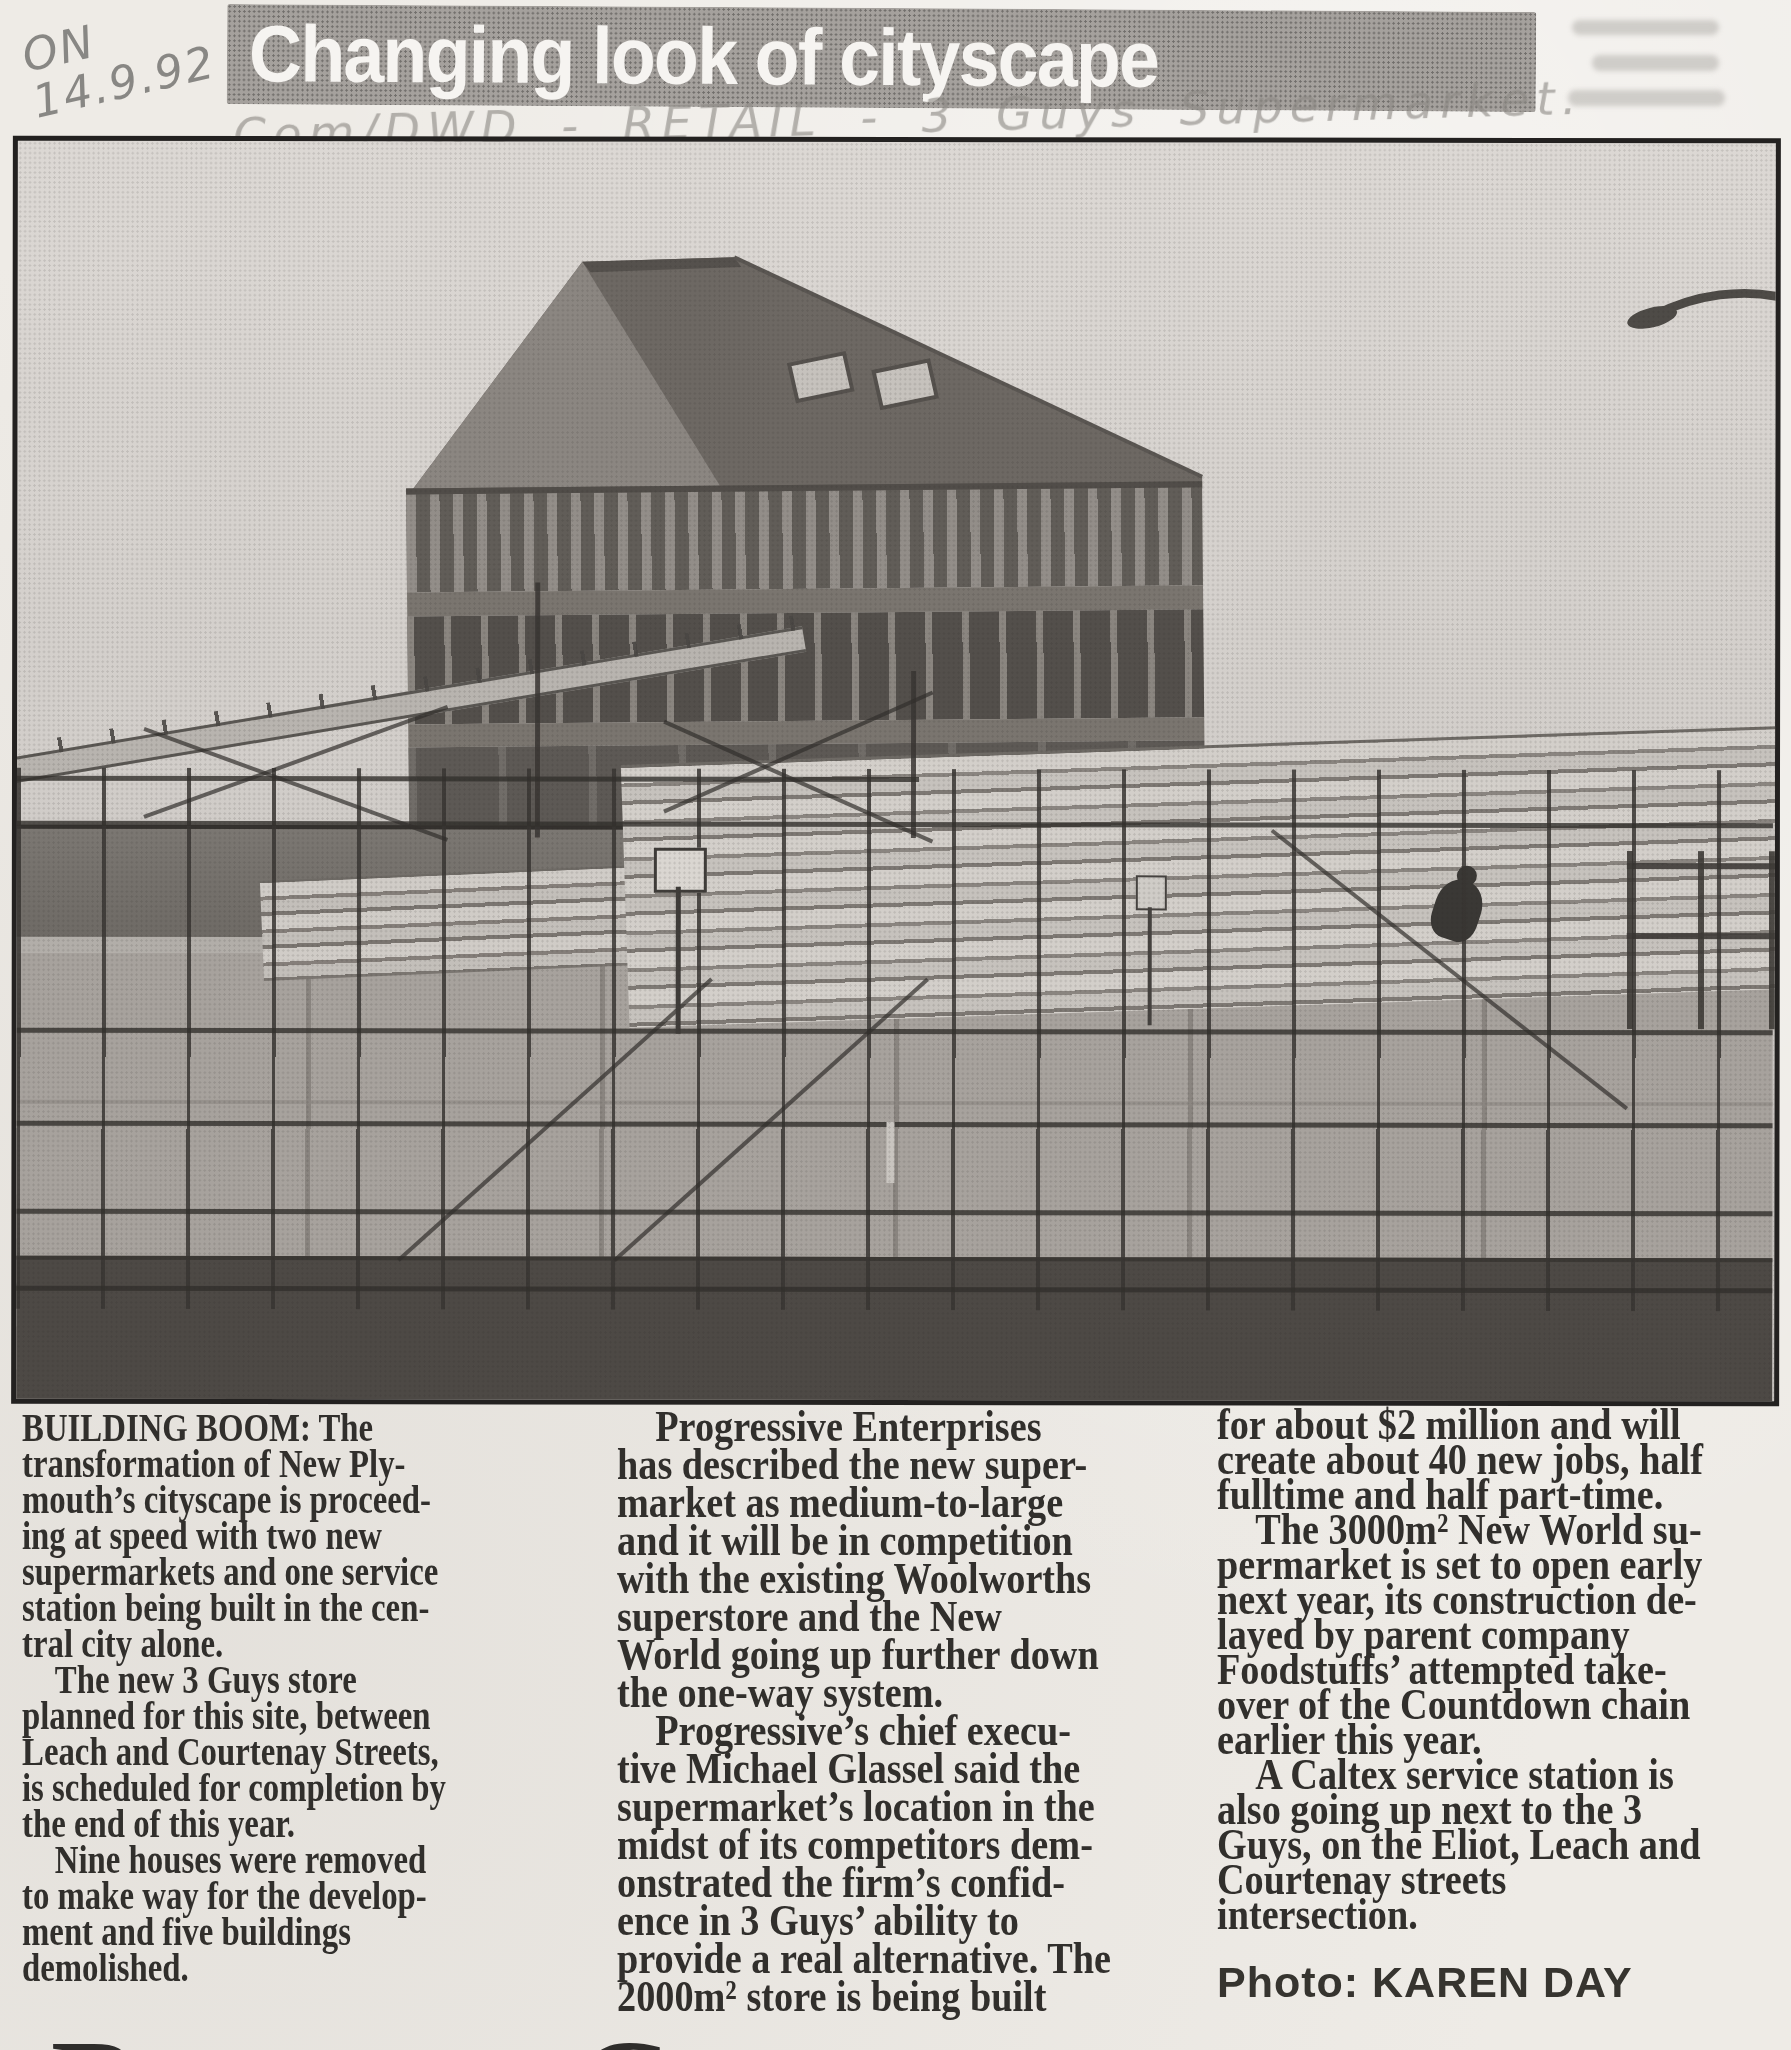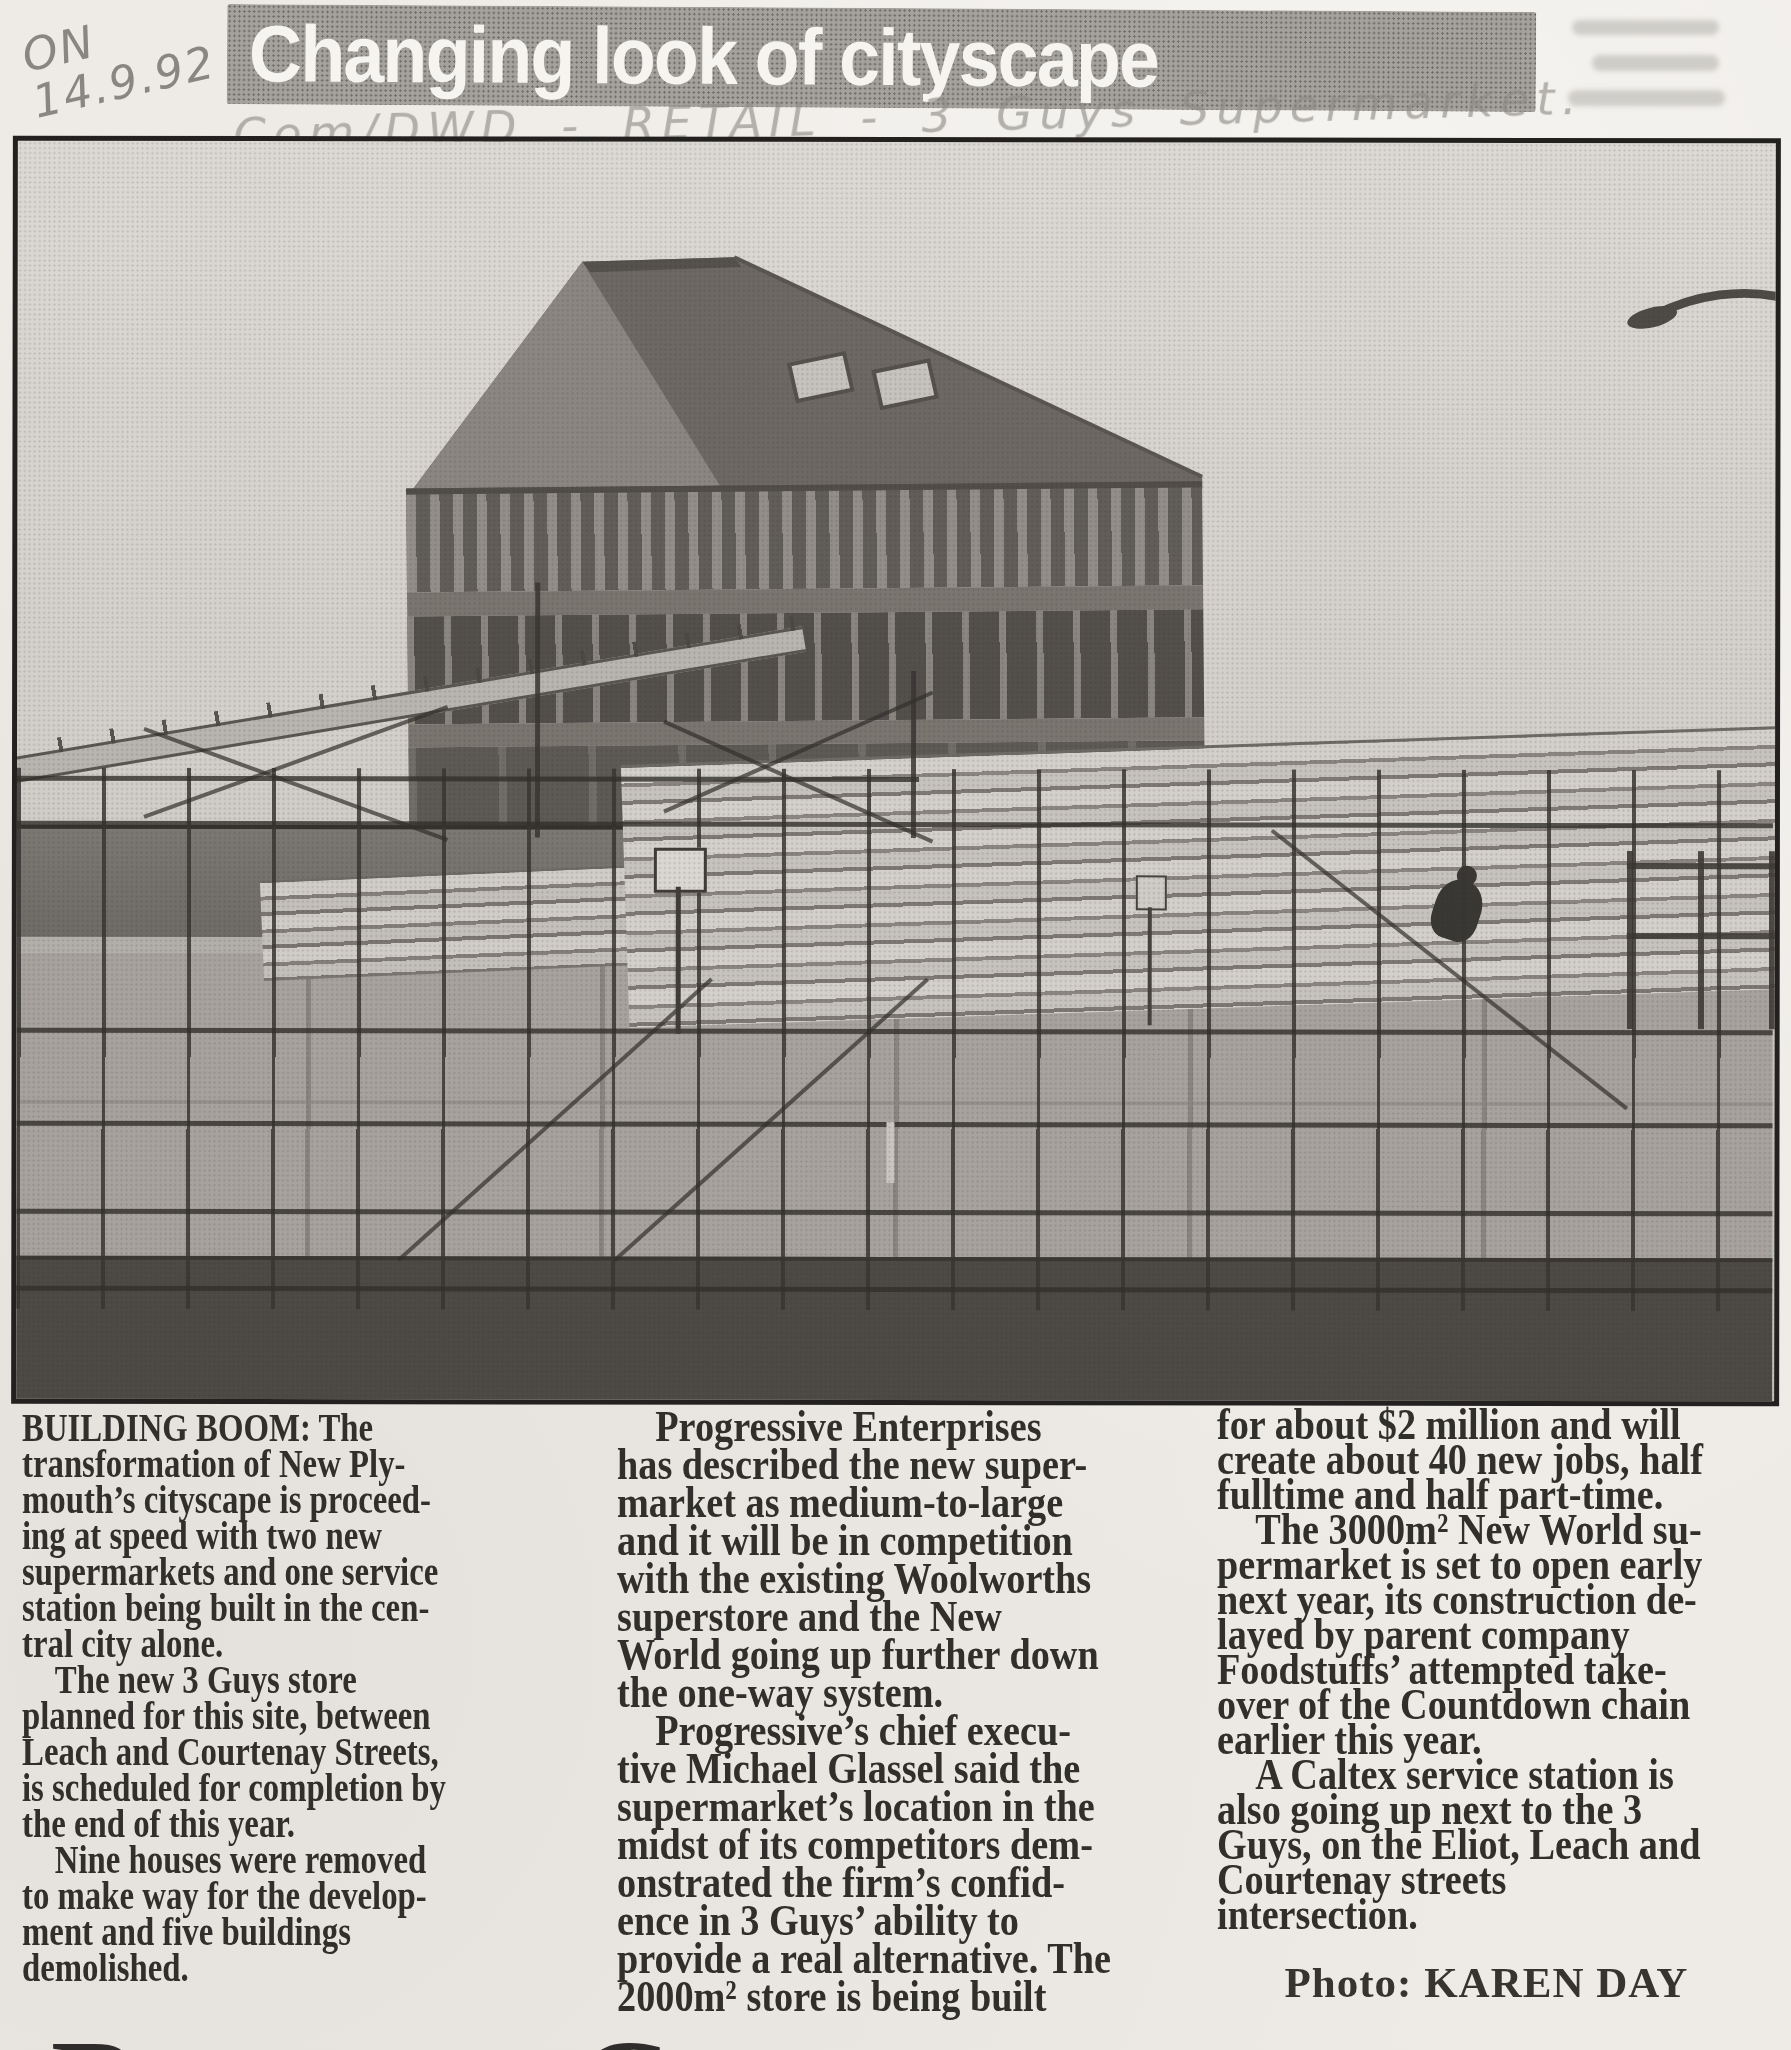--- a/index.html
+++ b/index.html
@@ -127,22 +127,22 @@
   .sign3-stick{left:870px; top:980px; width:7.8px; height:61px; background:#c9c5c0;}
   
   .col{
     position:absolute; white-space:pre; font-weight:700; color:#312f2c;
     transform-origin:left top;
   }
   .col1{left:21.6px;  top:1409px; width:549px; font-size:41px; line-height:36px; transform:scaleX(.8);}
   .col2{left:617px; top:1407px; width:642px; font-size:45px; line-height:38px; transform:scaleX(.85);}
   .col3{left:1217px;top:1407px; width:642px; font-size:45px; line-height:35px; transform:scaleX(.85);}
   .credit{
-    position:absolute; left:1217px; top:1958px; width:539px; text-align:center;
-    font-family:Liberation Serif, serif; font-weight:600; font-size:43px;
+    position:absolute; left:1217px; top:1958px; width:539px; text-align:left;
+    font-family:Liberation Sans, sans-serif; font-weight:600; font-size:43px;
     letter-spacing:1px; color:#36342f;
   }
   
   .bottom-strip{position:absolute; left:0; top:2021px; width:1792px; height:29px; overflow:hidden;}
   .bottom-strip span{
     position:absolute; top:0; font-family:"Liberation Serif",serif; font-weight:700;
     font-size:129px; line-height:1; color:#2f2d2b;
   }
   .frag-left{left:51px;} .frag-right{left:578px;}
 </style>

